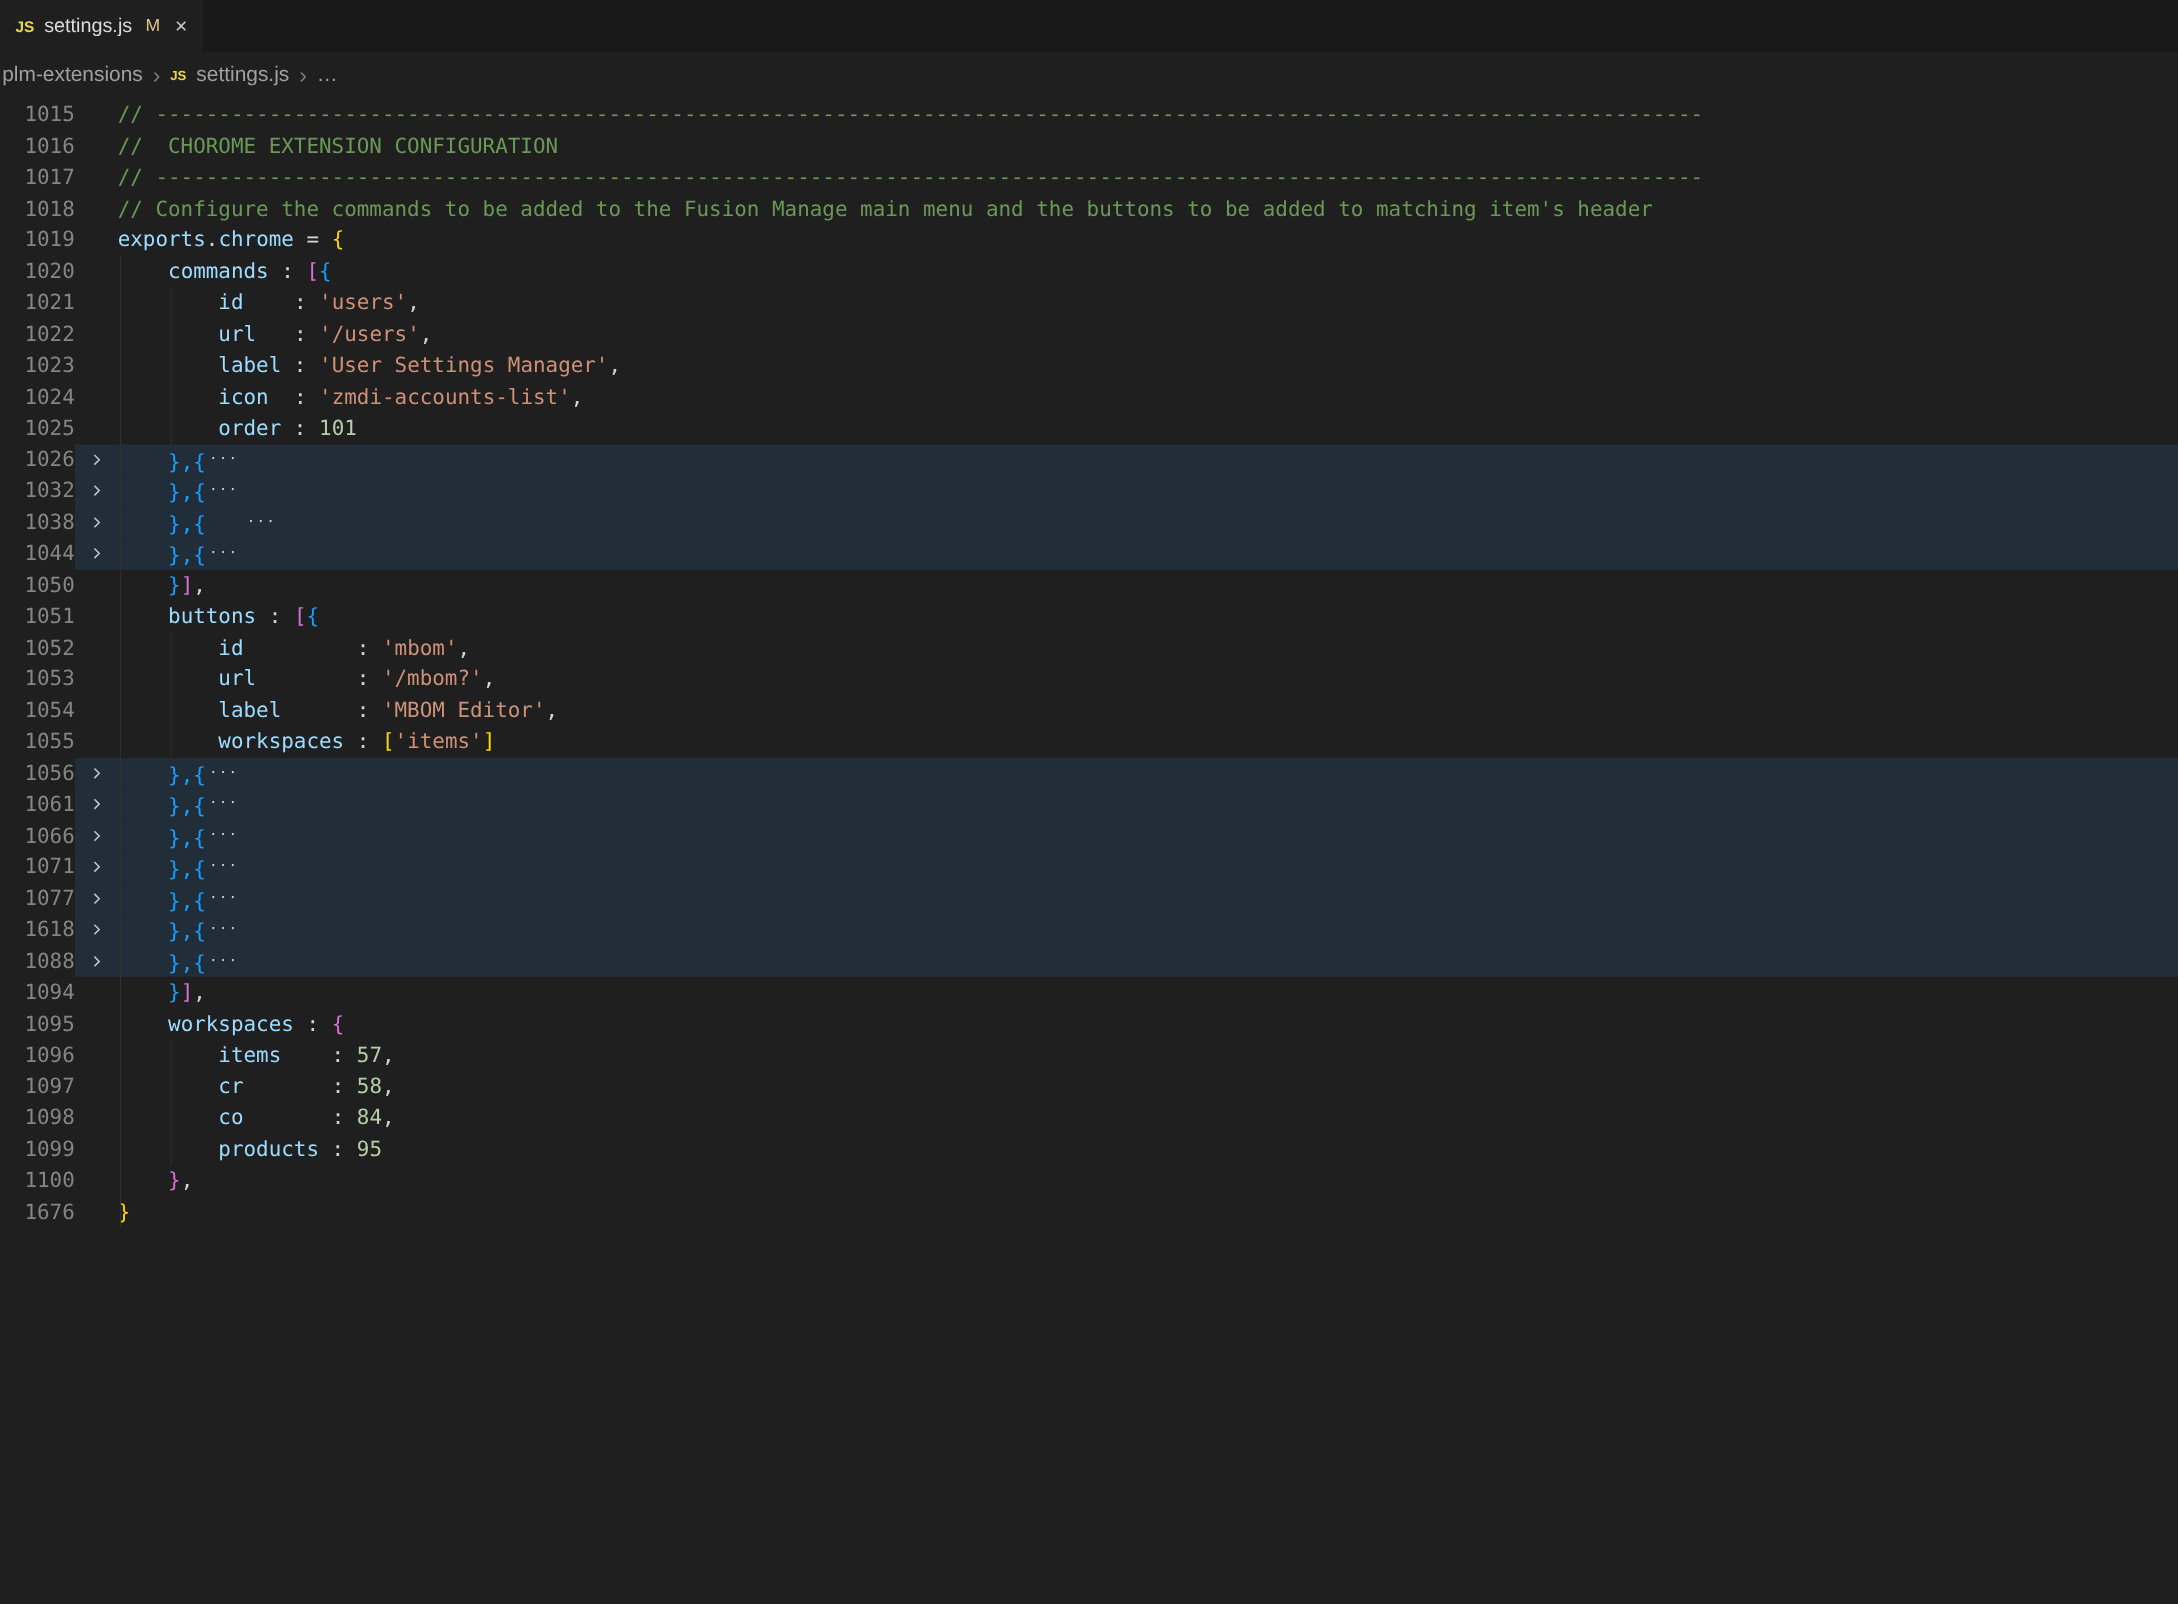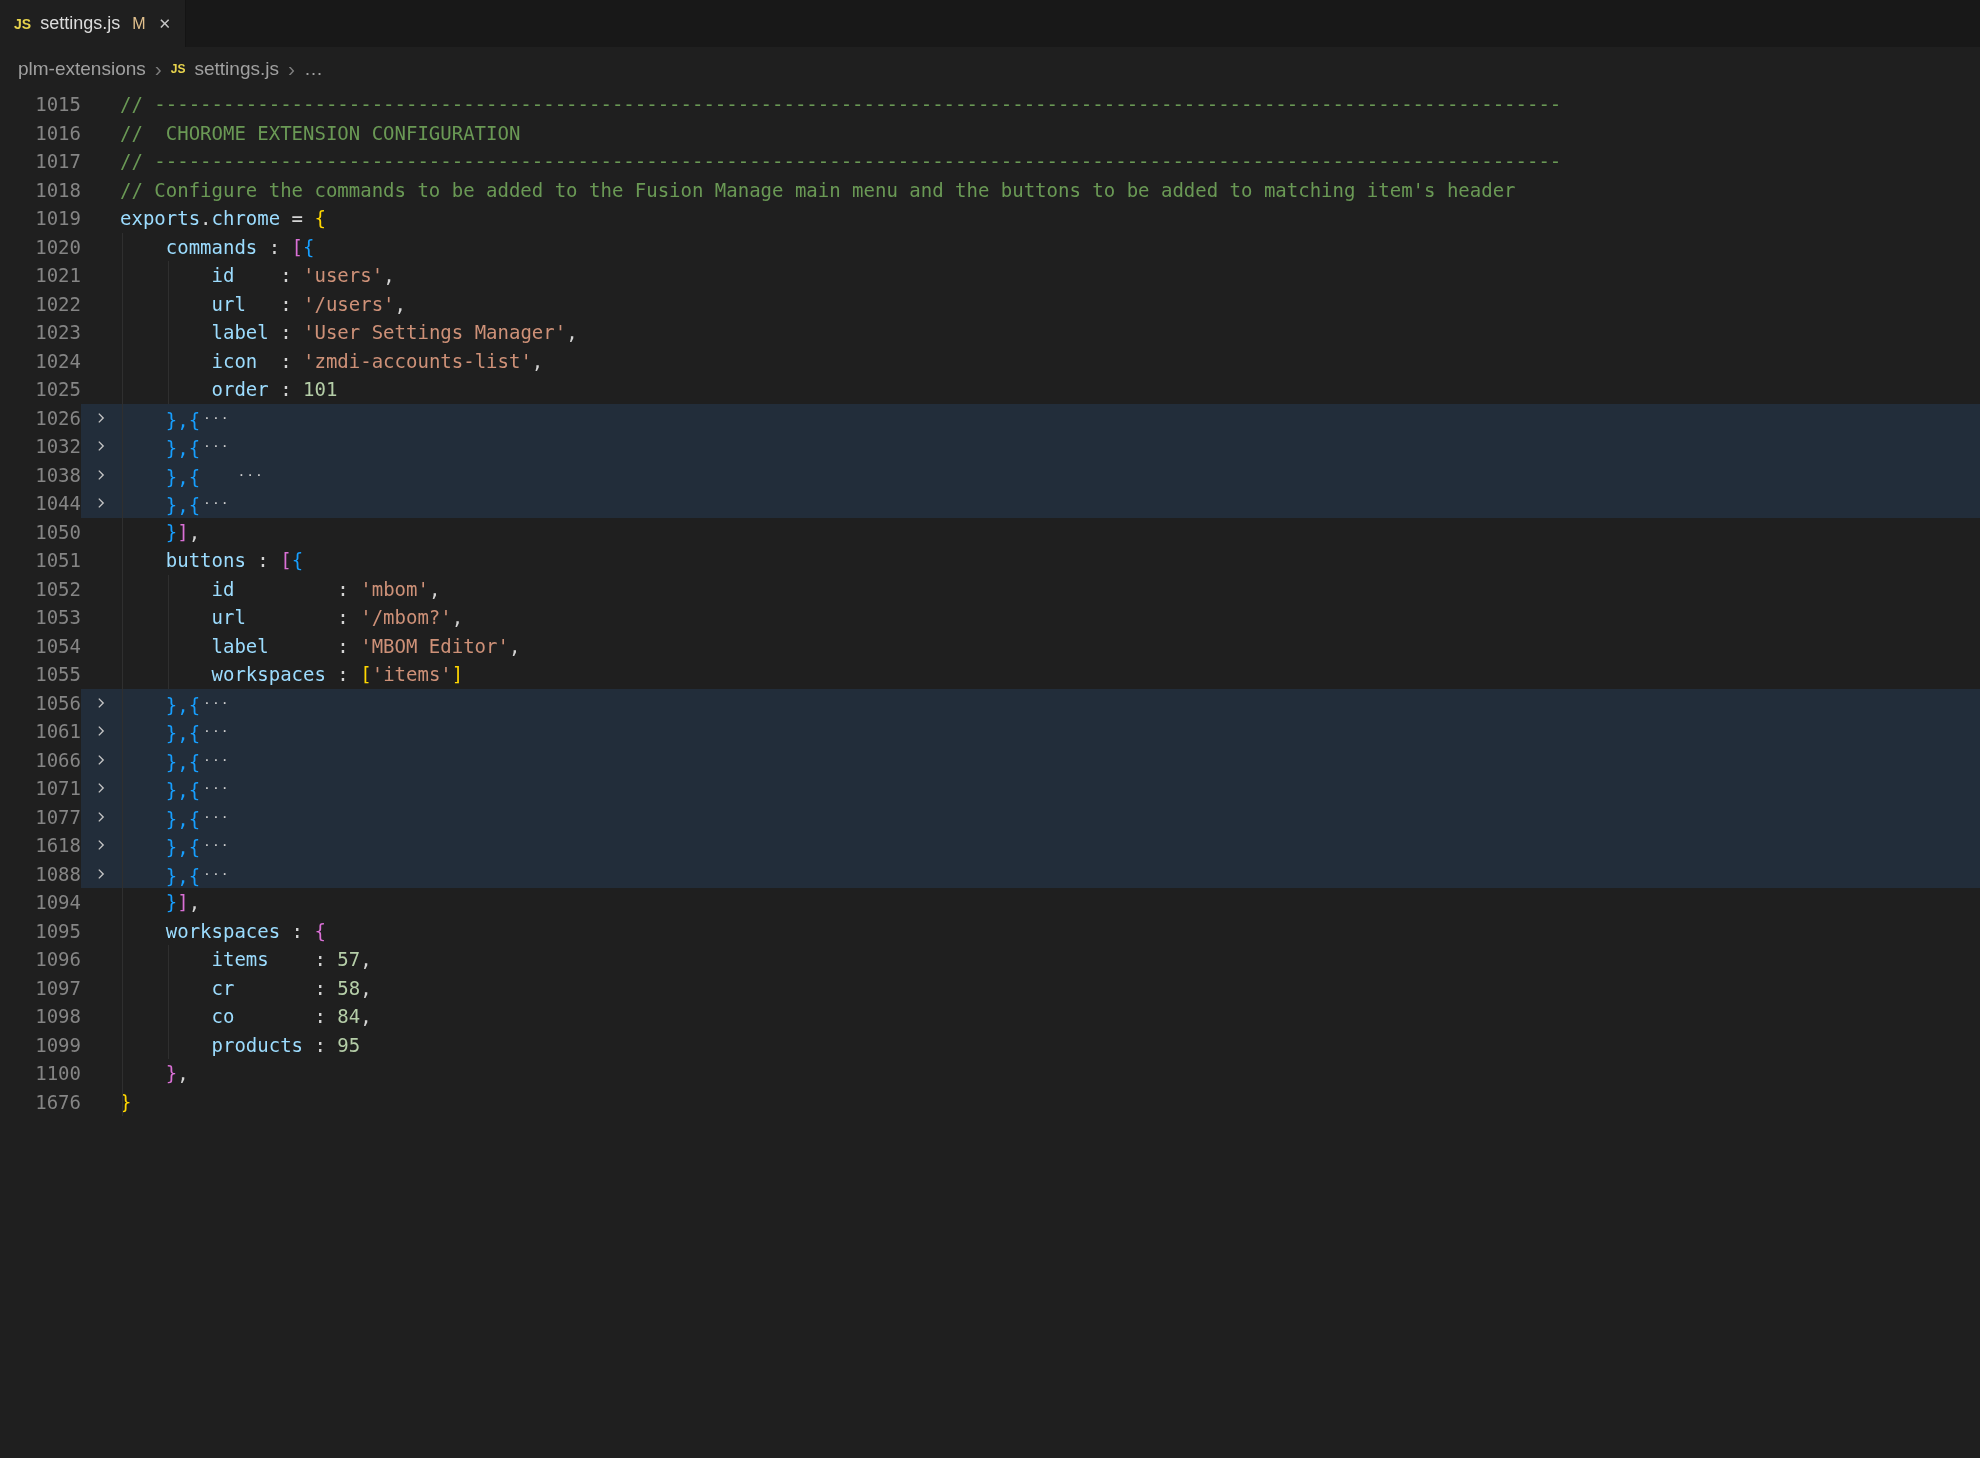--- a/index.html
+++ b/index.html
@@ -7,27 +7,27 @@
   body{background:var(--editor-bg,#1f1f1f);overflow:hidden;}
 
   .tabbar{height:47px;background:var(--tabbar-bg,#181818);display:flex;align-items:stretch;}
   .tab{display:flex;align-items:center;padding:0 14px;background:var(--editor-bg,#1f1f1f);border-right:1px solid #141414;}
   .fileicon{font-family:"Liberation Sans",sans-serif;font-weight:700;font-size:14px;color:var(--js-icon,#e8d44d);}
   .tab .fileicon{margin-right:9px;}
   .tablabel{font-family:"Liberation Sans",sans-serif;font-size:18px;color:var(--tab-fg,#dcdcdc);}
   .mod{margin-left:12px;font-family:"Liberation Sans",sans-serif;font-size:16px;color:var(--modified-badge,#E2C08D);}
   .close{margin-left:13px;font-family:"Liberation Sans",sans-serif;font-size:15px;color:#c5c5c5;cursor:pointer;}
 
-  .breadcrumb{height:43px;display:flex;align-items:center;background:var(--editor-bg,#1f1f1f);padding-left:18px;
+  .breadcrumb{height:43px;display:flex;align-items:center;background:var(--editor-bg,#1f1f1f);padding-left:2px;
     font-family:"Liberation Sans",sans-serif;font-size:19px;color:var(--breadcrumb-fg,#a0a0a0);gap:9px;}
   .breadcrumb .sep{color:#7d7d7d;font-size:21px;line-height:1;}
   .breadcrumb .fileicon{font-size:12px;}
 
   .editor{position:relative;font-family:"DejaVu Sans Mono","Liberation Mono",monospace;font-size:19px;}
-  .lines{position:relative;margin-left:13px;}
+  .lines{position:relative;}
   .row{display:flex;height:28.5px;line-height:28.5px;white-space:pre;}
   .ln{width:68px;flex:none;text-align:right;color:var(--line-number,#858585);user-select:none;}
   .rest{flex:1;display:flex;min-width:0;}
   .rest.hl{background:var(--fold-highlight,#222d3a);}
   .chev{width:39px;flex:none;display:flex;align-items:center;justify-content:center;color:var(--fold-chevron,#c5c5c5);}
   .codeln{flex:1;}
 
   .tk-cmt{color:var(--comment,#6A9955);}
   .tk-prop{color:var(--property,#9CDCFE);}
   .tk-pun{color:var(--punctuation,#D4D4D4);}

